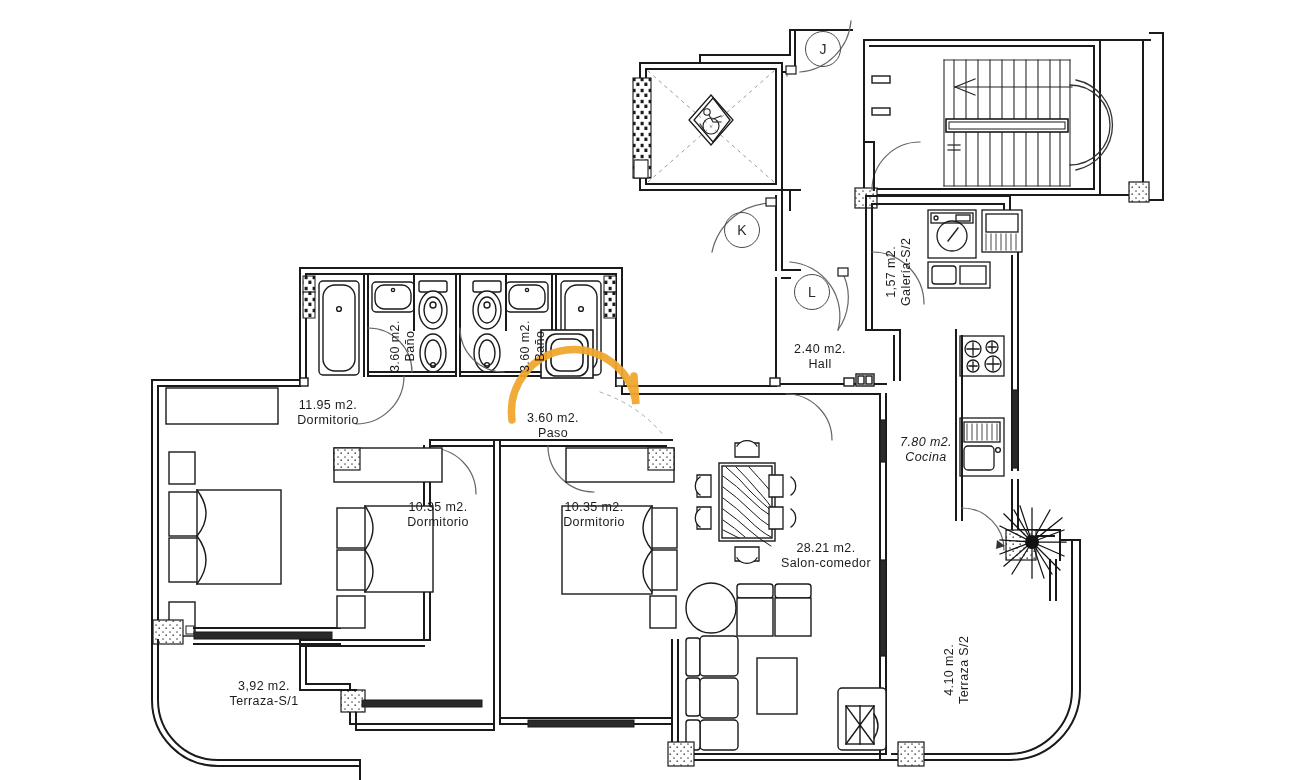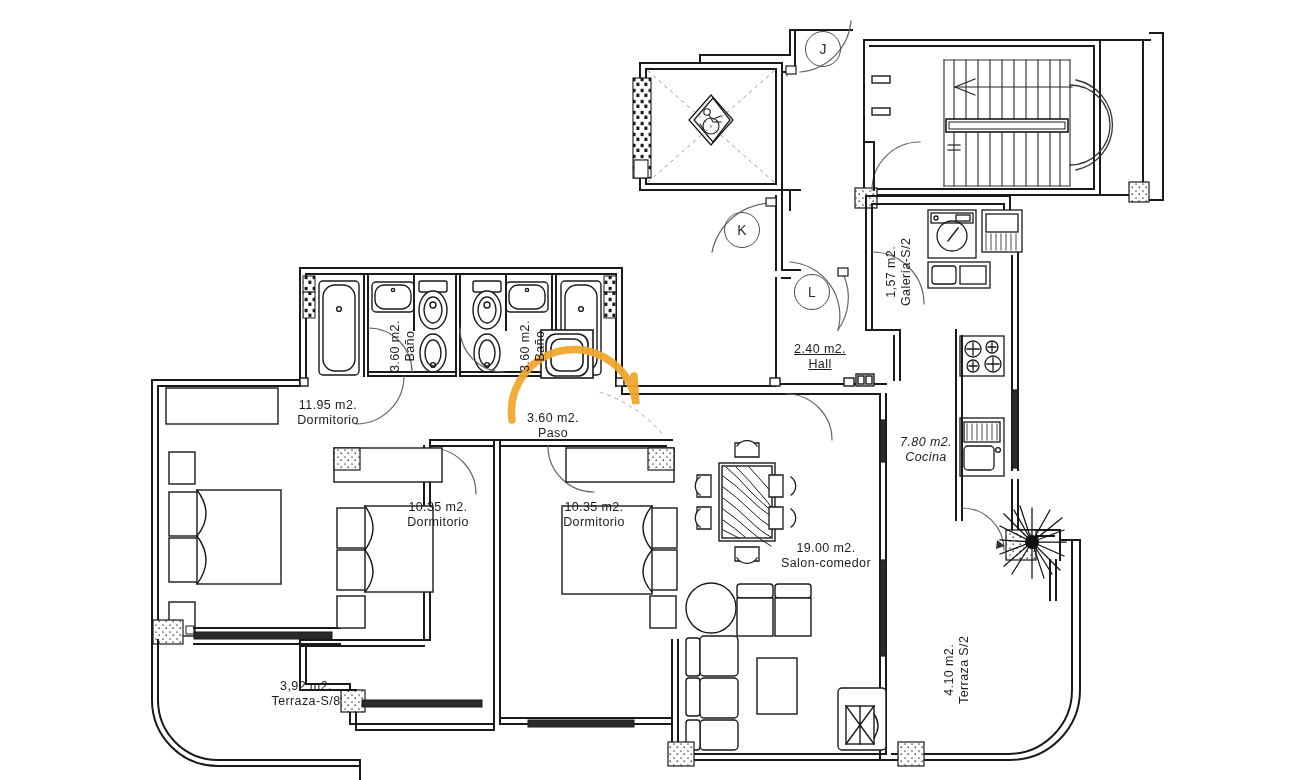--- a/index.html
+++ b/index.html
@@ -595,42 +595,42 @@
   <span>10.35  m2.</span>
   <span class="l2">Dormitorio</span>
 </div>
 
 <div class="lbl" style="left:594px;top:500px;transform:translate(-50%,0);">
   <span>10.35  m2.</span>
   <span class="l2">Dormitorio</span>
 </div>
 
 <div class="lbl" style="left:826px;top:541px;transform:translate(-50%,0);">
-  <span>19.00  m2.</span>
+  <span>28.21  m2.</span>
   <span class="l2">Salon-comedor</span>
 </div>
 
 <div class="lbl" style="left:926px;top:435px;transform:translate(-50%,0);font-style:italic;">
   <span>7.80  m2.</span>
   <span class="l2">Cocina</span>
 </div>
 
-<div class="lbl" style="left:820px;top:342px;transform:translate(-50%,0);text-decoration:underline;">
+<div class="lbl" style="left:820px;top:342px;transform:translate(-50%,0);">
   <span>2.40  m2.</span>
   <span class="l2">Hall</span>
 </div>
 
 <div class="lbl" style="left:553px;top:411px;transform:translate(-50%,0);">
   <span>3.60  m2.</span>
   <span class="l2">Paso</span>
 </div>
 
-<div class="lbl" style="left:264px;top:679px;transform:translate(-50%,0);margin-left:42px;">
+<div class="lbl" style="left:264px;top:679px;transform:translate(-50%,0);">
   <span>3,92 m2.</span>
-  <span class="l2">Terraza-S/8</span>
+  <span class="l2">Terraza-S/1</span>
 </div>
 
 <div class="lbl rot90ccw" style="left:388px;top:372px;">
   <span>3.60  m2.</span>
   <span class="l2">Baño</span>
 </div>
 
 <div class="lbl rot90ccw" style="left:518px;top:372px;">
   <span>3.60  m2.</span>
   <span class="l2">Baño</span>

